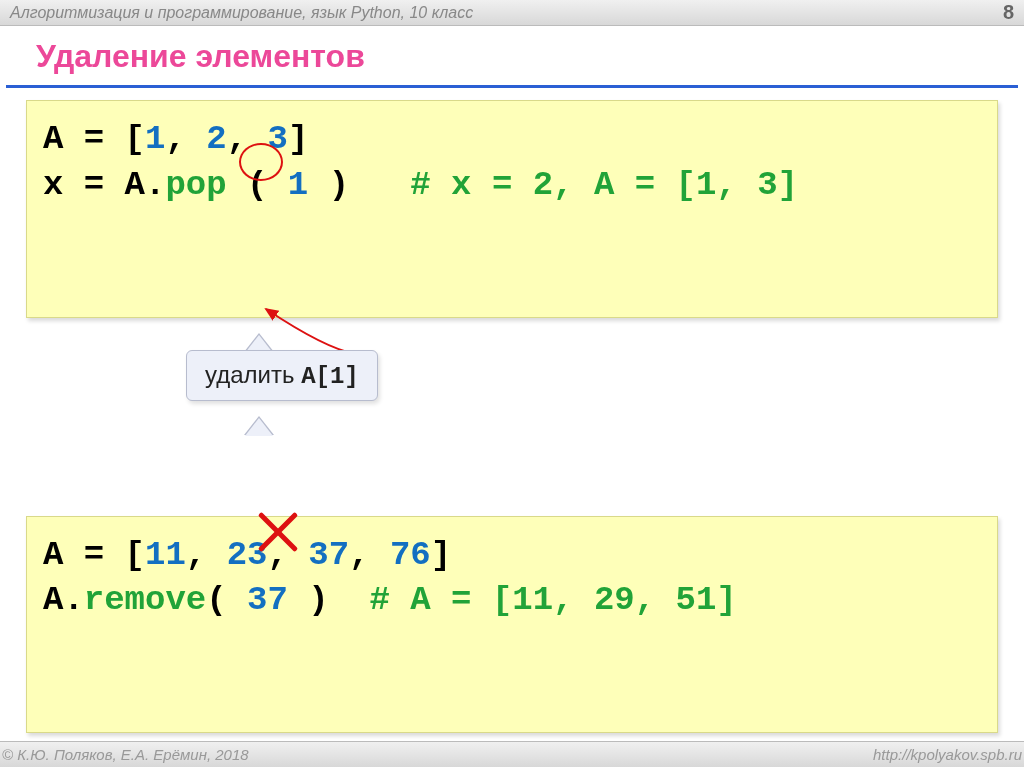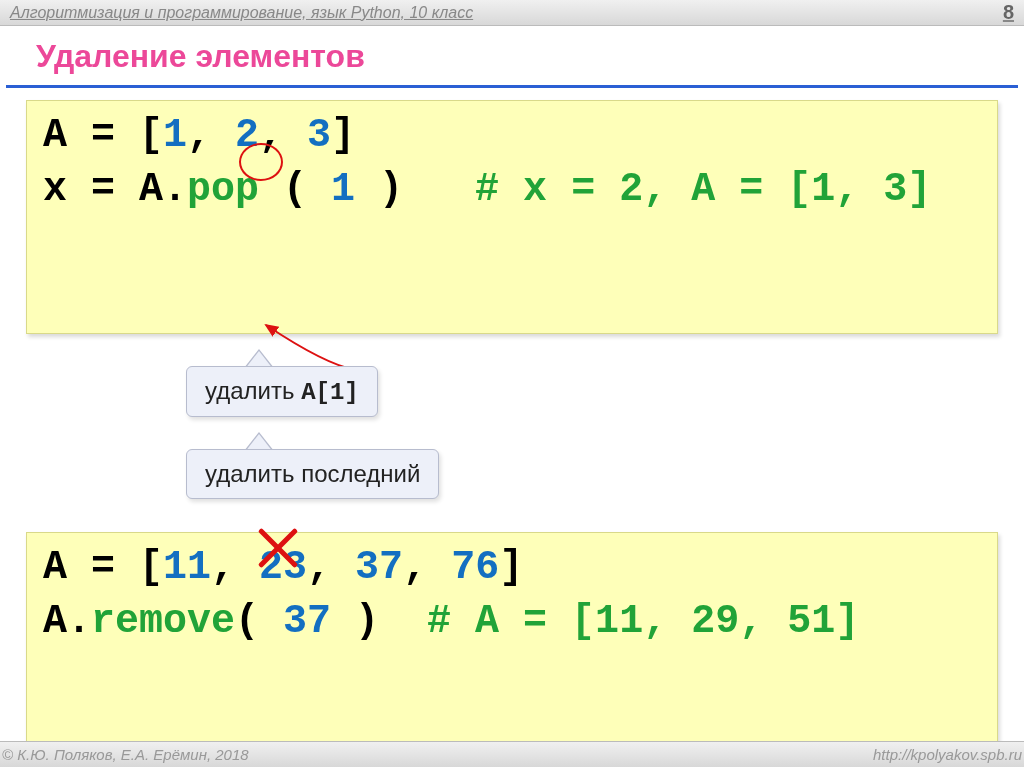--- a/index.html
+++ b/index.html
@@ -15,40 +15,39 @@
     height: 26px;
     background: linear-gradient(#f0f0f0, #d8d8d8);
     border-bottom: 1px solid #bbb;
     display: flex;
     align-items: center;
     justify-content: space-between;
     padding: 0 10px;
     font-style: italic;
     color: #888;
     font-size: 16px;
-    text-decoration: underline;
   }
   .page-num { font-style: normal; font-weight: bold; color: #666; font-size: 20px; }
   .title {
     font-size: 32px;
     font-weight: bold;
     color: #ec4899;
     padding: 12px 30px 10px 30px;
     border-bottom: 3px solid #2a5fd4;
     margin: 0 6px 0 6px;
   }
   .content { padding: 0 26px; }
   .code-block {
     background: #feffb9;
     border: 1px solid #d9d98a;
     box-shadow: 2px 3px 4px rgba(0,0,0,0.15);
-    padding: 8px 16px;
+    padding: 16px 16px;
     margin-top: 12px;
     font-family: "Courier New", monospace;
-    font-size: 40px;
+    font-size: 34px;
     font-weight: bold;
     line-height: 1.35;
     white-space: pre;
     position: relative;
   }
   .k { color: #000; }
   .num { color: #136fc1; }
   .method { color: #21a338; }
   .comment { color: #21a338; }
   .callout-wrap { position: relative; height: 90px; }
@@ -146,23 +145,20 @@
     <div class="callout-tail" style="left:219px; top:17px;"></div>
     <div class="callout" style="left:160px; top:32px;">
       <span>удалить </span><span class="mono">A[1]</span>
     </div>
   </div>
 
 
   <div class="callout-wrap">
     <div class="callout-tail-border" style="left:218px; top:8px;"></div>
     <div class="callout-tail" style="left:219px; top:10px;"></div>
-    <div class="callout" style="left:160px; top:25px;">
-      <span>удалить последний</span>
-    </div>
   </div>
 
   <div class="code-block" style="margin-top:18px;"><span class="k">A = [</span><span class="num">11</span><span class="k">, </span><span class="num">23</span><span class="k">, </span><span class="num">37</span><span class="k">, </span><span class="num">76</span><span class="k">]</span>
 <span class="k">A.</span><span class="method">remove</span><span class="k">( </span><span class="num">37</span><span class="k"> )  </span><span class="comment"># A = [11, 29, 51]</span>
     <div class="x-mark" style="left:228px; top:-8px;"></div>
   </div>
 
 </div>
 
 <div class="footer-bar">

